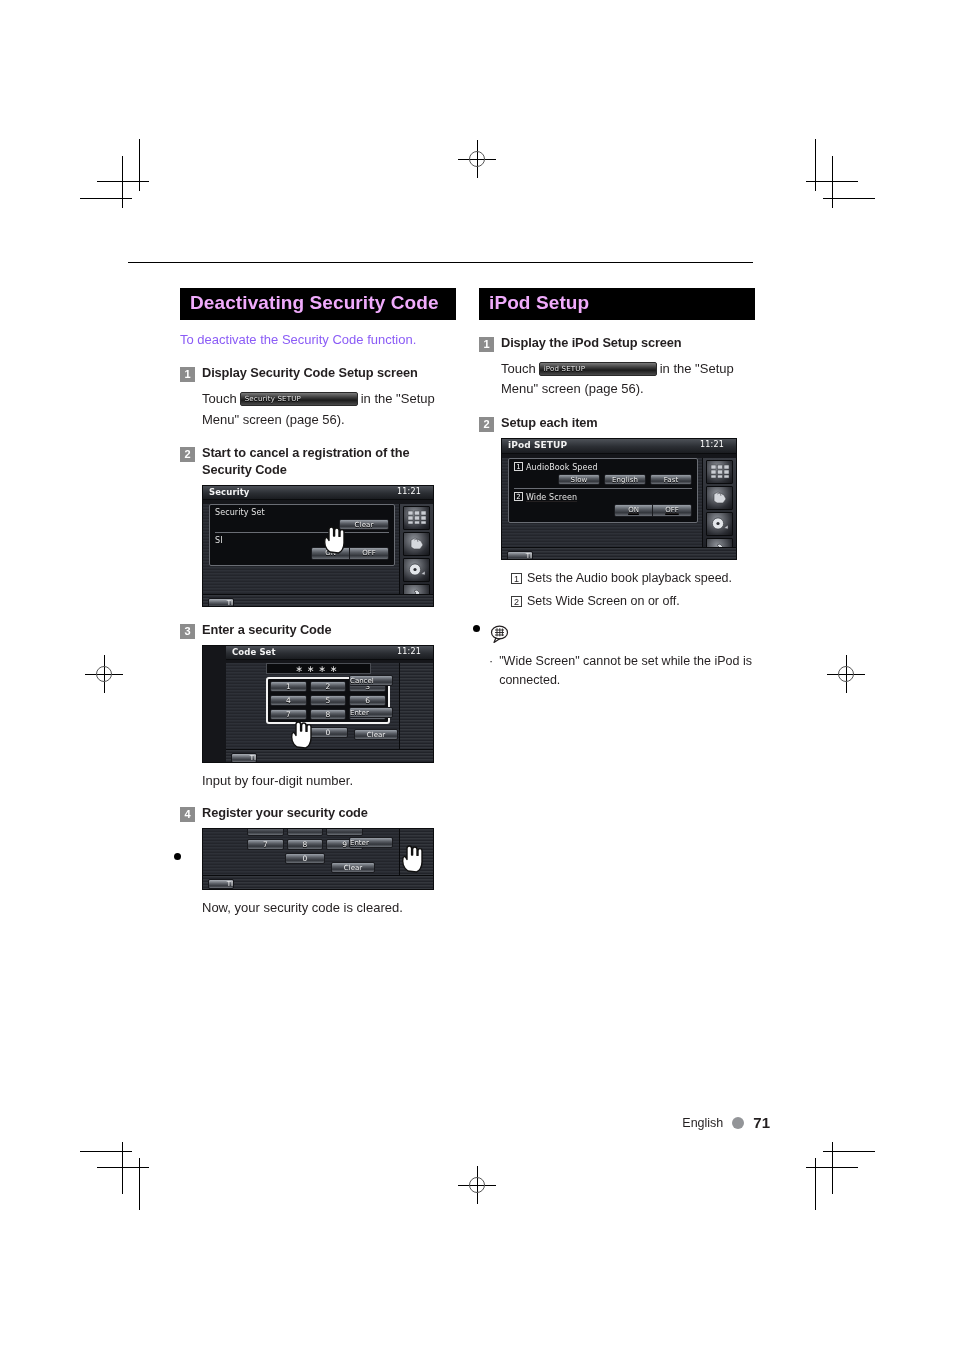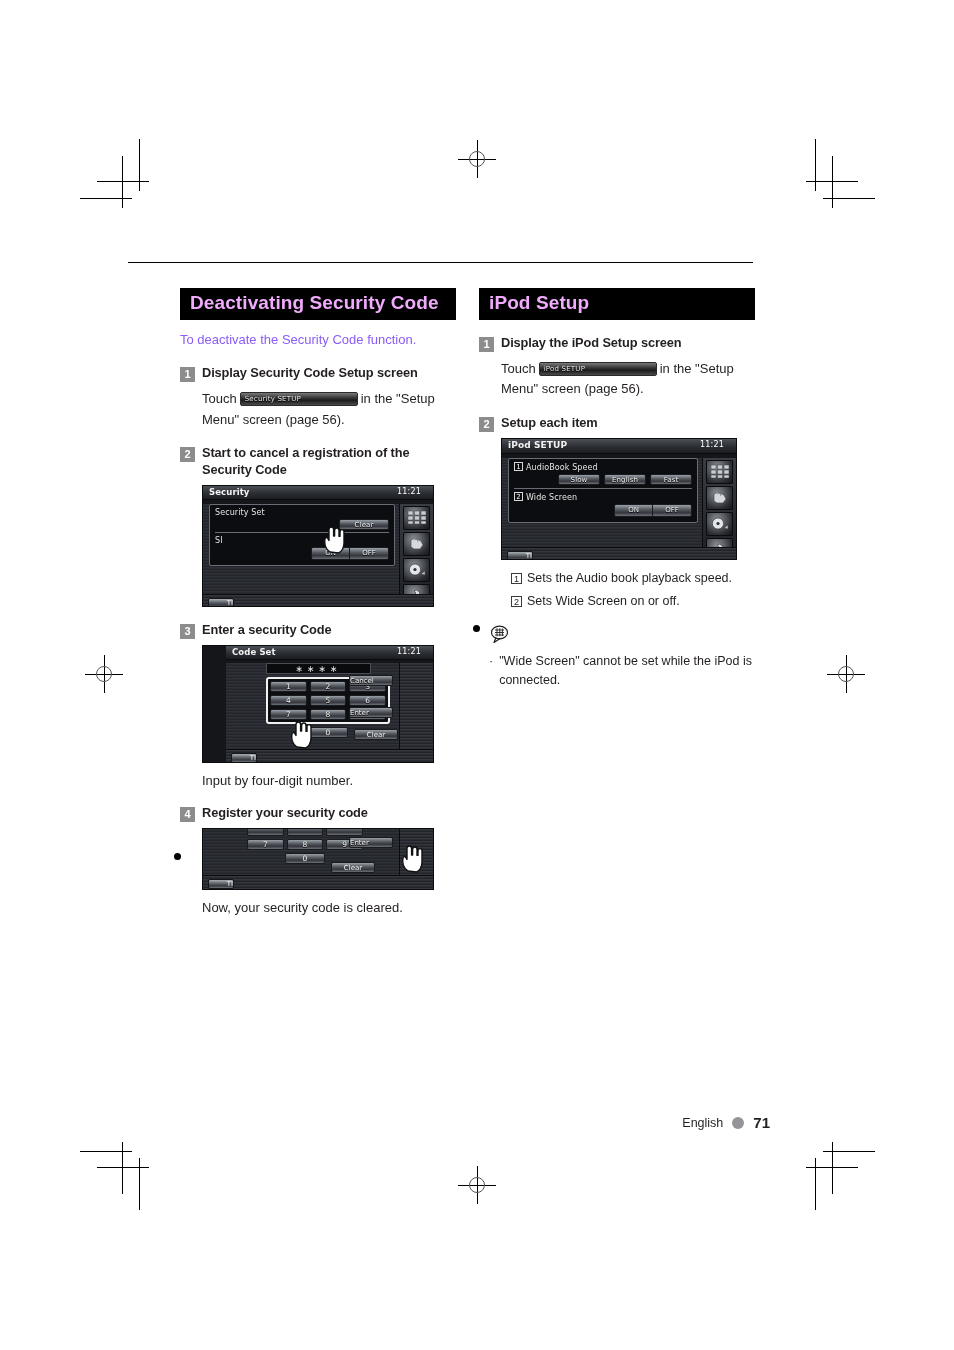--- a/index.html
+++ b/index.html
@@ -669,21 +669,21 @@
             <div class="panel-label">
               <span class="row-num">1</span><span>AudioBook Speed</span>
             </div>
             <div class="btn-row">
               <div class="dbtn">Slow</div>
               <div class="dbtn">English</div>
               <div class="dbtn">Fast</div>
             </div>
           </div>
           <div style="height:3px;"></div>
-          <div class="panel-row" style="border-top:1px solid #6a6d74;padding-top:3px;">
+          <div class="panel-row" style="border-top:1px solid #6a6d74;padding-top:3px;text-decoration:underline;">
             <div class="panel-label">
               <span class="row-num">2</span><span>Wide Screen</span>
             </div>
             <div class="btn-row">
               <div class="seg">
                 <div>ON</div>
                 <div>OFF</div>
               </div>
             </div>
           </div>

